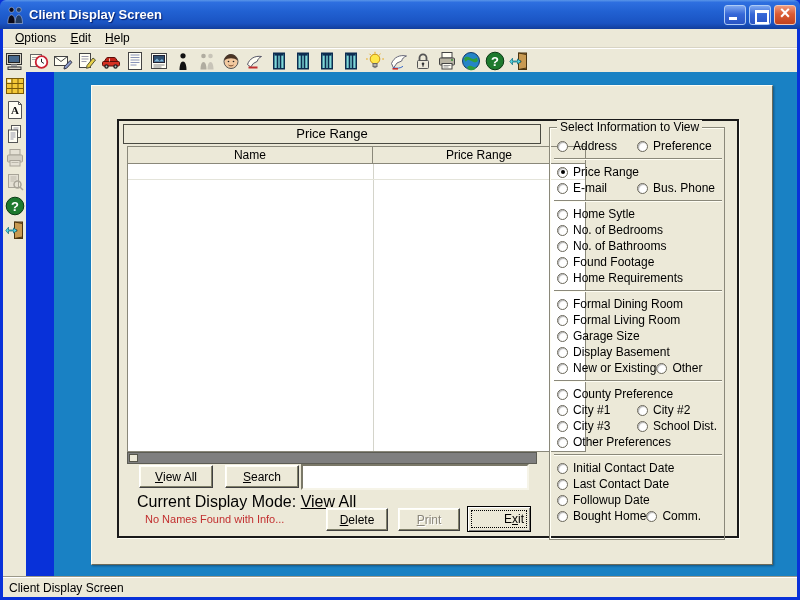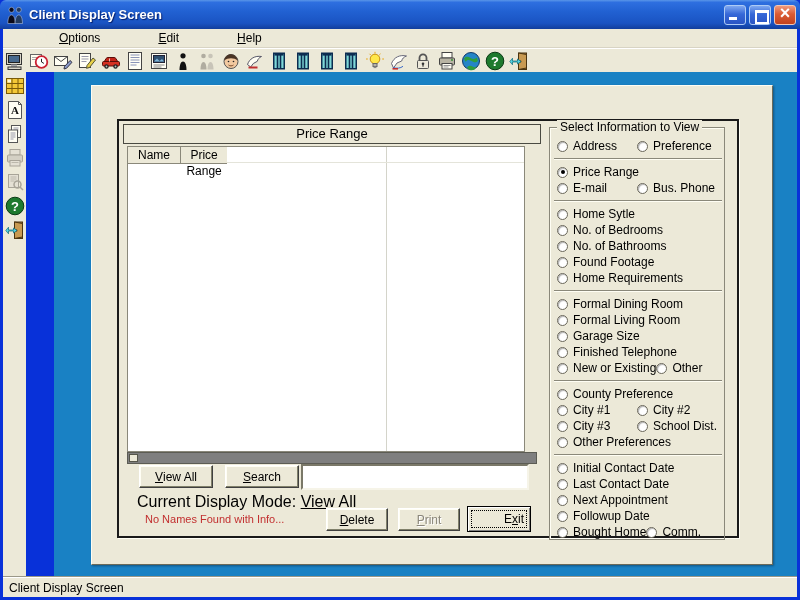--- a/index.html
+++ b/index.html
@@ -15,39 +15,39 @@
   .win-title{color:#fff;font-weight:bold;font-size:13px;text-shadow:1px 1px 1px rgba(0,20,90,.85);flex:1 1 auto;white-space:nowrap;}
   .winbtn{width:22px;height:20px;margin-left:3px;border-radius:3px;border:1px solid #AECBF5;position:relative;flex:0 0 auto;}
   .winbtn.min,.winbtn.max{background:linear-gradient(180deg,#7FA8F0,#3668D8 45%,#2A55C4);}
   .winbtn.close{background:linear-gradient(180deg,#F0997C,#DA5B34 45%,#C3431E);border-color:#F2C7B5;}
   .winbtn.min::after{content:'';position:absolute;left:4px;bottom:4px;width:8px;height:3px;background:#fff;}
   .winbtn.max::after{content:'';position:absolute;left:5px;top:4px;width:10px;height:9px;border:2px solid #fff;border-top-width:3px;}
   .winbtn.close::after{content:'×';position:absolute;left:0;right:0;top:-3px;text-align:center;color:#fff;font-size:18px;font-weight:bold;}
 
   
   .menubar{position:absolute;left:3px;top:29px;width:794px;height:19px;background:#ECE9D8;display:flex;align-items:center;padding-left:5px;border-bottom:1px solid #D8D4C4;}
-  .menu-item{padding:1px 7px;cursor:default;margin-left:44px;}
+  .menu-item{padding:1px 7px;cursor:default;}
   .toolbar{position:absolute;left:3px;top:48px;width:794px;height:24px;background:#ECE9D8;display:flex;align-items:center;padding-left:2px;border-top:1px solid #fff;}
   .tbtn{width:20px;height:20px;margin-right:4px;display:inline-flex;align-items:center;justify-content:center;flex:0 0 auto;}
 
   
   .left-strip{position:absolute;left:3px;top:72px;width:23px;bottom:23px;background:#ECE9D8;display:flex;flex-direction:column;align-items:center;padding-top:4px;}
   .left-strip .tbtn{margin:0 0 4px 0;}
 
   
   .mdi{position:absolute;left:26px;top:72px;right:3px;bottom:23px;background:var(--mdi-blue,#1981C4);margin-left:28px;}
 
   
   .form{position:absolute;left:37px;top:13px;width:682px;height:480px;background:#ECE9D8;
     border:1px solid;border-color:#FDFDF4 #6A6A5A #6A6A5A #FDFDF4;box-shadow:1px 1px 2px rgba(0,0,0,.35);}
   .inner-panel{position:absolute;left:25px;top:33px;width:622px;height:419px;border:2px solid #1a1a1a;box-shadow:1px 1px 0 #fffef4;background:#ECE9D8;}
 
   .pr-title{position:absolute;left:4px;top:3px;width:418px;height:20px;border:1px solid #4a4a42;
     text-align:center;font-size:13px;line-height:18px;background:#ECE9D8;}
-  .grid{position:absolute;left:8px;top:25px;width:398px;height:306px;border:1px solid #8a887a;background:#fff;display:flex;flex-direction:row;}
+  .grid{position:absolute;left:8px;top:25px;width:459px;height:306px;border:1px solid #8a887a;background:#fff;display:flex;flex-direction:column;}
   .grid-head{height:17px;display:flex;background:#ECE9D8;border-bottom:1px solid #8a887a;flex:0 0 auto;}
   .grid-head .hcell{text-align:center;line-height:16px;font-size:12px;}
   .hcell.c1{width:53.6%;border-right:1px solid #8a887a;}
   .hcell.c2{width:46.4%;}
   .grid-body{flex:1 1 auto;position:relative;background:#fff;}
   .grid-body .vline{position:absolute;left:53.6%;top:0;bottom:0;width:1px;background:#D4D4CA;}
   .grid-body .rowline{position:absolute;left:0;right:0;top:15px;height:1px;background:#E4E4DA;}
   .hscroll{position:absolute;left:8px;top:331px;width:410px;height:12px;background:#7F7F7F;border:1px solid #5c5c54;}
   .hscroll .thumb{position:absolute;left:1px;top:1px;width:9px;height:8px;background:#ECE9D8;border:1px solid #55554a;}
 
@@ -449,21 +449,21 @@
             </div>
             <div class="radio-row">
               <label class="radio-item">
                 <span class="radio"></span>
                 <span class="rlabel">Garage Size</span>
               </label>
             </div>
             <div class="radio-row">
               <label class="radio-item">
                 <span class="radio"></span>
-                <span class="rlabel">Finished Telephone</span>
+                <span class="rlabel">Display Basement</span>
               </label>
             </div>
             <div class="radio-row">
               <label class="radio-item">
                 <span class="radio"></span>
                 <span class="rlabel">New or Existing</span>
               </label>
               <label class="radio-item">
                 <span class="radio"></span>
                 <span class="rlabel">Other</span>
@@ -506,26 +506,20 @@
             <div class="radio-row">
               <label class="radio-item">
                 <span class="radio"></span>
                 <span class="rlabel">Initial Contact Date</span>
               </label>
             </div>
             <div class="radio-row">
               <label class="radio-item">
                 <span class="radio"></span>
                 <span class="rlabel">Last Contact Date</span>
-              </label>
-            </div>
-            <div class="radio-row">
-              <label class="radio-item">
-                <span class="radio"></span>
-                <span class="rlabel">Next Appointment</span>
               </label>
             </div>
             <div class="radio-row">
               <label class="radio-item">
                 <span class="radio"></span>
                 <span class="rlabel">Followup Date</span>
               </label>
             </div>
             <div class="radio-row">
               <label class="radio-item">

